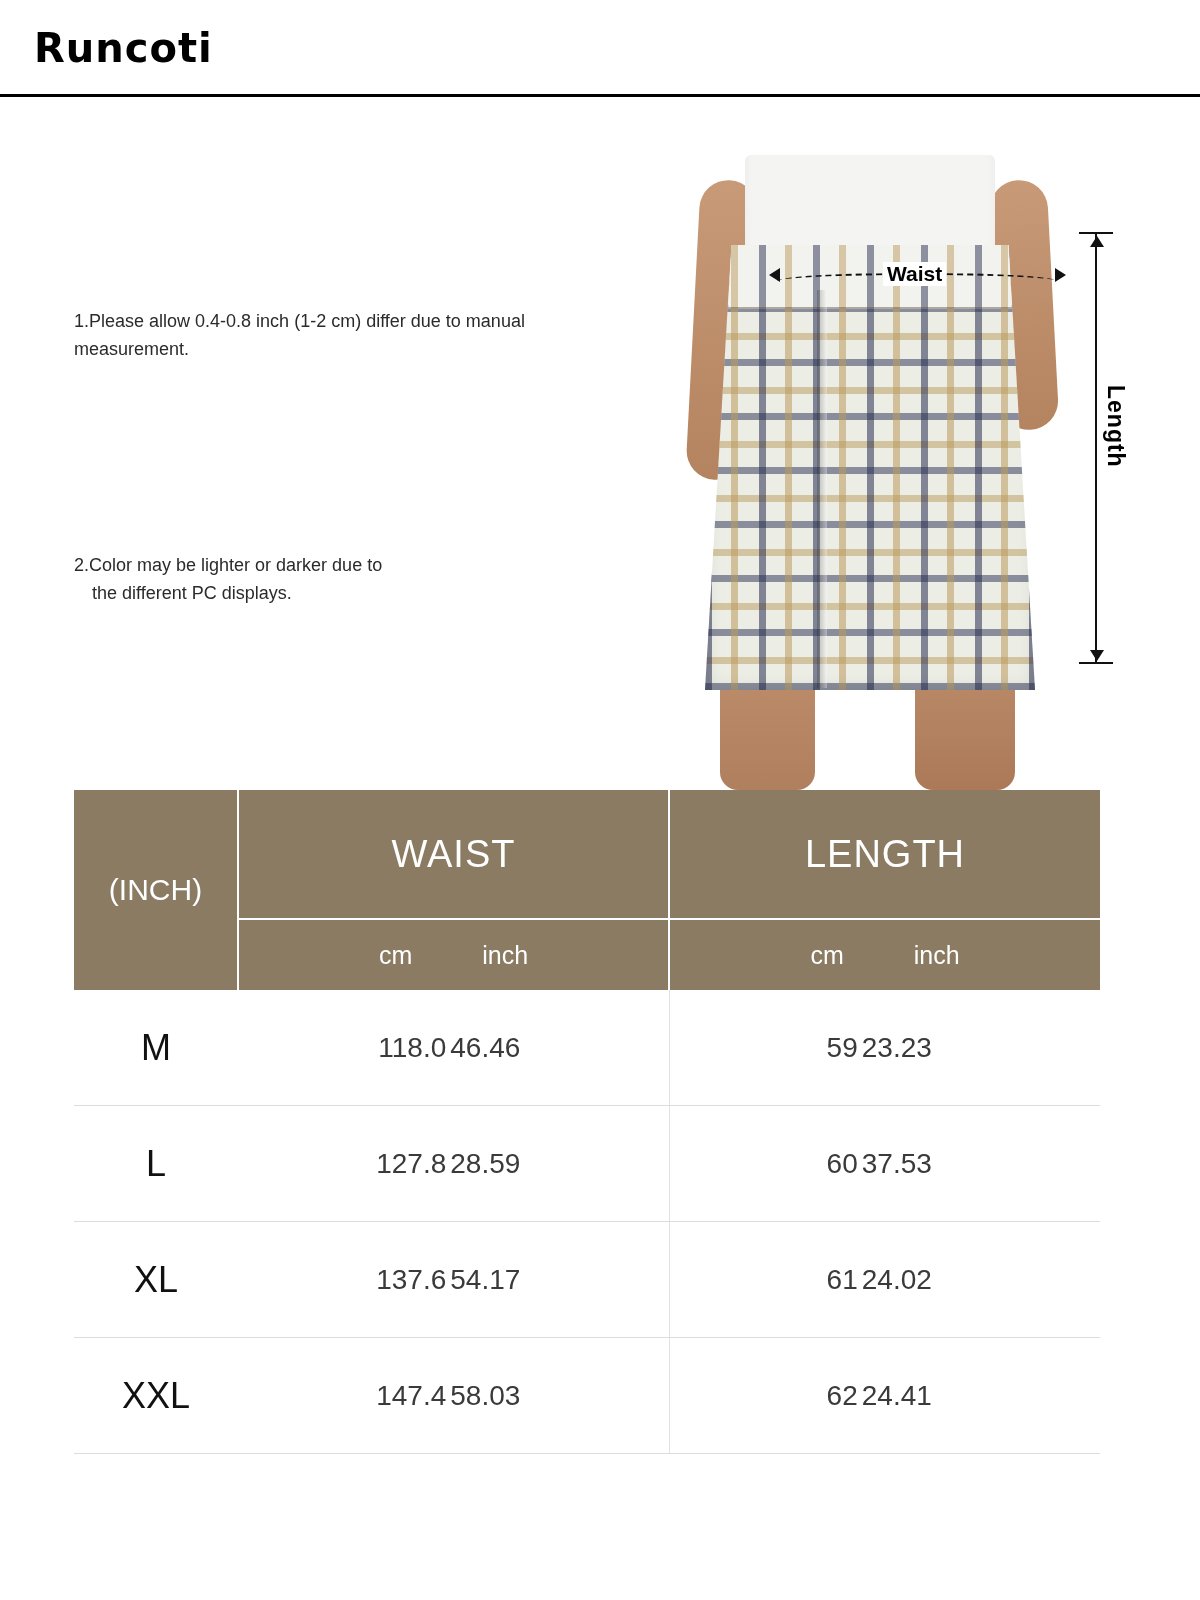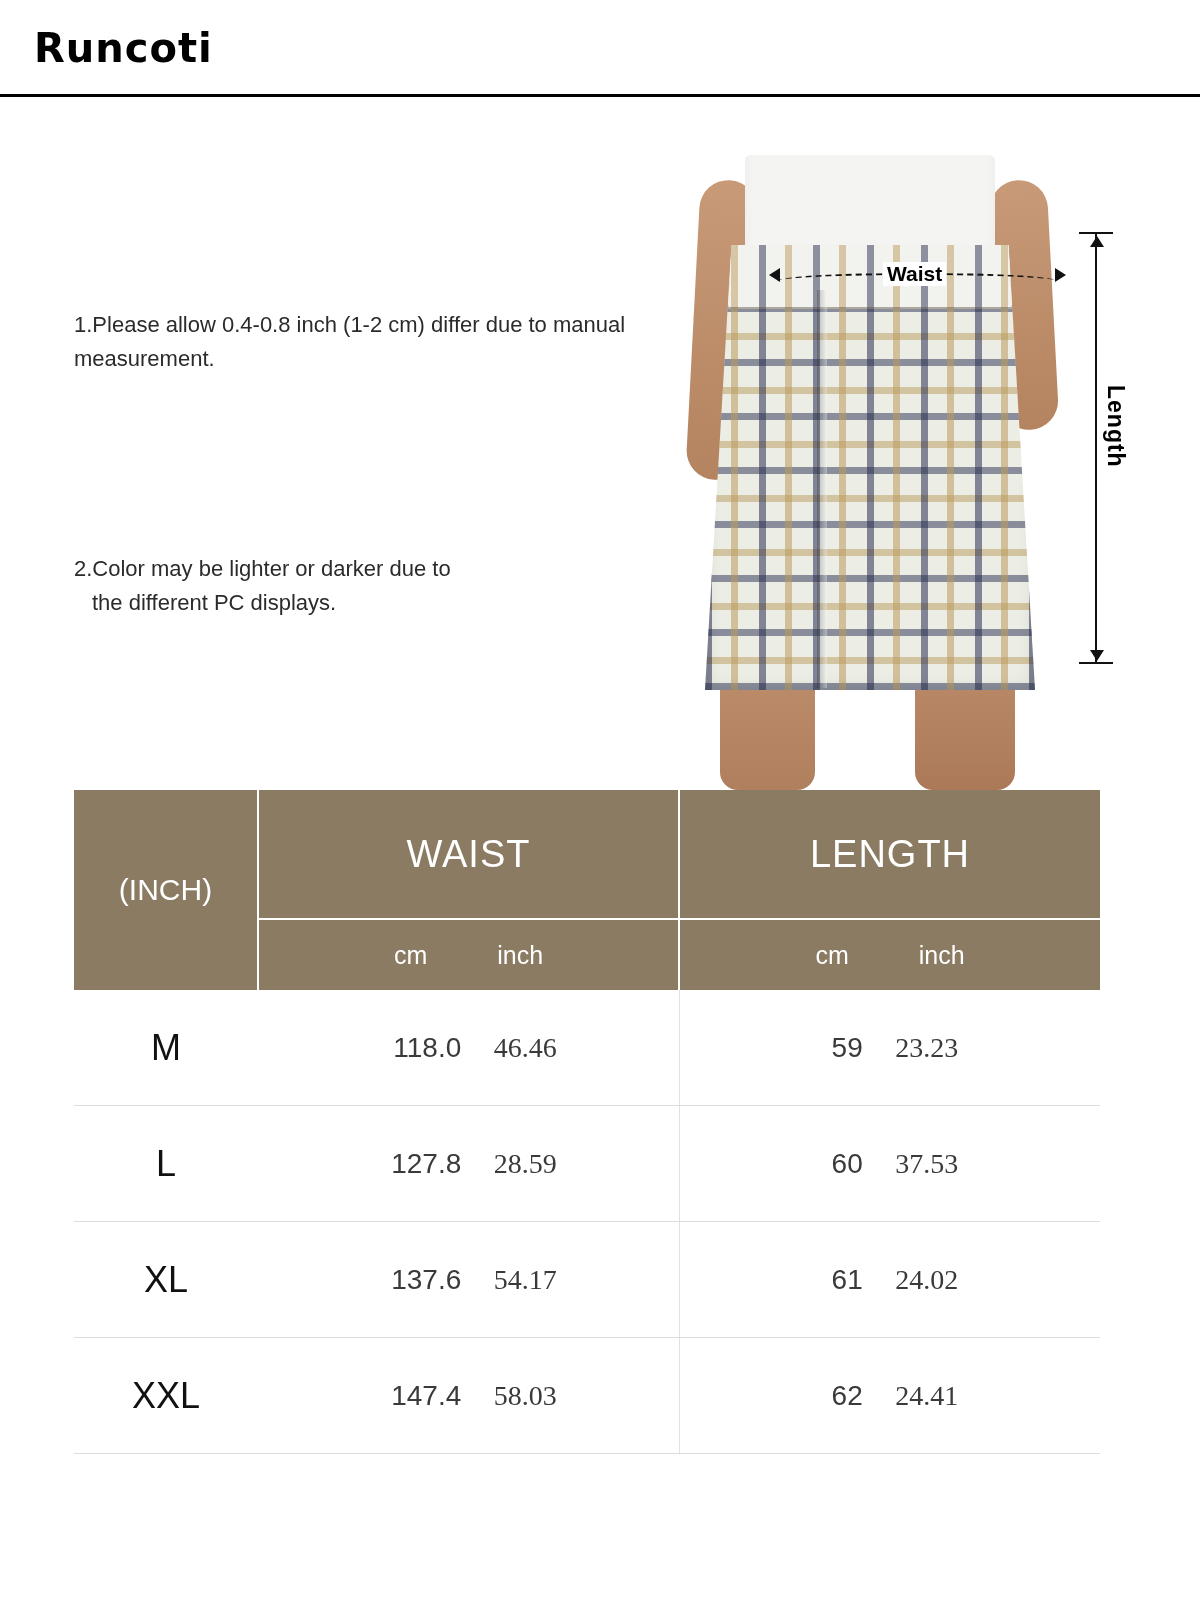--- a/index.html
+++ b/index.html
@@ -50,21 +50,21 @@
     left: 0;
     top: 94px;
     width: 1200px;
     height: 3px;
     background: #000;
   }
 
   
   .note {
     position: absolute;
-    font-size: 22px;
+    font-size: 18px;
     line-height: 1.55;
     color: #2b2b2b;
     width: 560px;
   }
   .note-1 { left: 74px; top: 308px; }
   .note-2 { left: 74px; top: 552px; }
   .note .indent { display: block; padding-left: 18px; }
 
   
   .figure {
@@ -241,21 +241,21 @@
   .th-head {
     background: #8a7b62;
     color: #ffffff;
     font-weight: normal;
     text-align: center;
     vertical-align: middle;
   }
   .th-inch {
     font-size: 30px;
     height: 198px;
-    width: 184px;
+    width: 164px;
     text-align: center;
     vertical-align: middle;
     padding-top: 42px;
     box-sizing: border-box;
     border-right: 2px solid #ffffff;
   }
   .th-group {
     font-size: 38px;
     height: 128px;
     letter-spacing: 1px;
@@ -289,21 +289,21 @@
   }
   .val-split {
     display: flex;
     align-items: center;
     justify-content: center;
     gap: 4px;
     font-size: 28px;
     color: #3a3a3a;
   }
   .val-split .v-cm { width: 110px; text-align: right; }
-  .val-split .v-in { width: 120px; text-align: center; font-family: Liberation Serif, serif; }
+  .val-split .v-in { width: 120px; text-align: left; }
   .val-split.len .v-cm { width: 70px; }
   .val-split.len .v-in { width: 120px; }
   .col-waist { border-right: 1px solid #e2e2e2; }
 </style>
 </head>
 <body>
 
 <div class="header">
   <div class="brand">
     <span>Runcoti</span>

